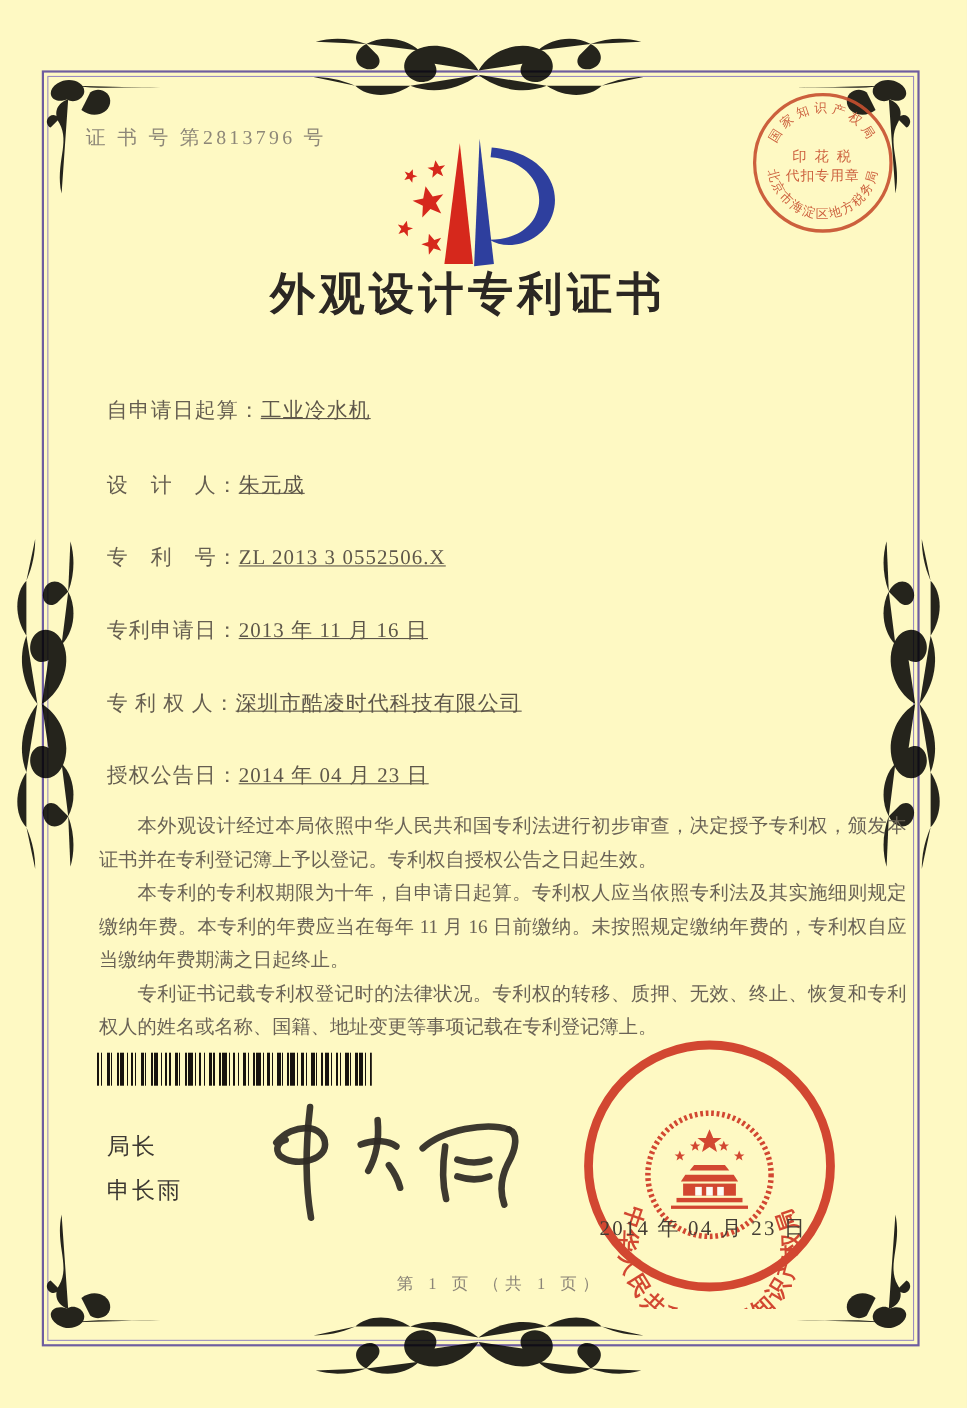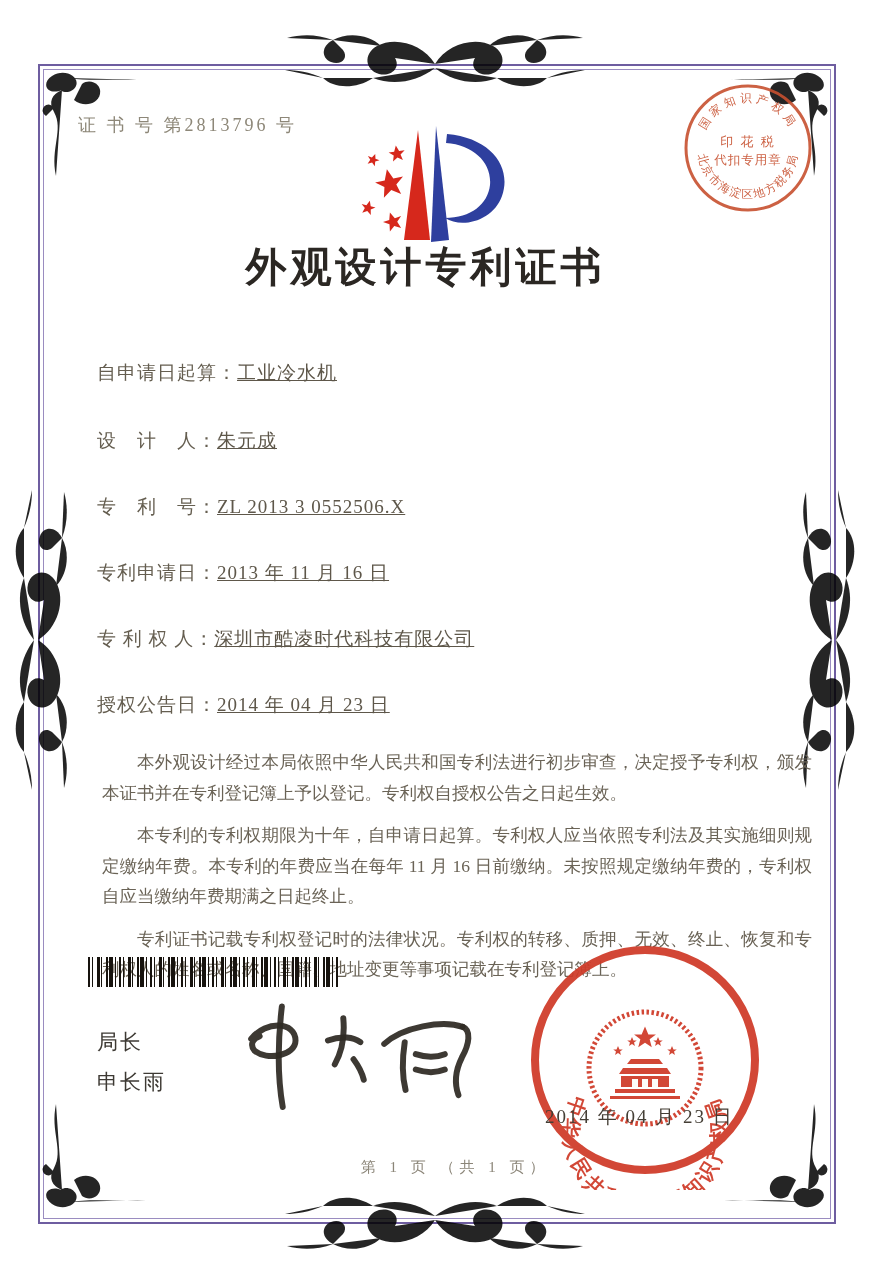--- a/index.html
+++ b/index.html
@@ -1,18 +1,18 @@
 <!DOCTYPE html>
 <html><head>
 <meta charset="utf-8">
 <style>
   html,body{margin:0;padding:0;background:#e9e9e9;}
   .page{
     position:relative;width:879px;height:1280px;margin:0 auto;
-    background:#ffffff;overflow:hidden;
+    background:#fef9c3;overflow:hidden;
     font-family:"Liberation Serif","DejaVu Serif",serif;color:#5f594d;
   }
   
   .frame{position:absolute;left:38px;top:64px;width:794px;height:1156px;
     border:2px solid #6e5da0;}
   .frame-inner{position:absolute;left:3px;top:3px;right:3px;bottom:3px;
     border:1px solid #9a8cc0;}
   .orn{position:absolute;pointer-events:none;opacity:.85;}
   
   .cert-no{position:absolute;left:78px;top:113px;font-size:18px;
@@ -22,21 +22,21 @@
     font-size:41px;font-weight:600;letter-spacing:4px;color:#2b2723;}
   
   .tax-stamp{position:absolute;left:673px;top:73px;opacity:.9;}
   .tax-stamp text{font-family:"Liberation Serif","DejaVu Serif",serif;fill:#c7502f;}
   
   .field{position:absolute;left:97px;font-size:19px;letter-spacing:1px;color:#655e50;}
   .field .val{color:#5e574a;text-decoration:underline;}
   
   .body-text{position:absolute;left:90px;top:735px;width:734px;
     font-size:17.5px;line-height:30.5px;color:#6a6356;text-align:justify;}
-  .body-text p{margin:12px;text-indent:2em;}
+  .body-text p{margin:0;text-indent:2em;}
   
   .barcode{position:absolute;left:88px;top:957px;width:250px;height:30px;
     background-image:repeating-linear-gradient(90deg,
       #17130e 0 2px,transparent 2px 4px,
       #17130e 4px 5px,transparent 5px 9px,
       #17130e 9px 12px,transparent 12px 13px,
       #17130e 13px 14px,transparent 14px 18px,
       #17130e 18px 20px,transparent 20px 21px,
       #17130e 21px 25px,transparent 25px 27px,
       #17130e 27px 28px,transparent 28px 31px);}

